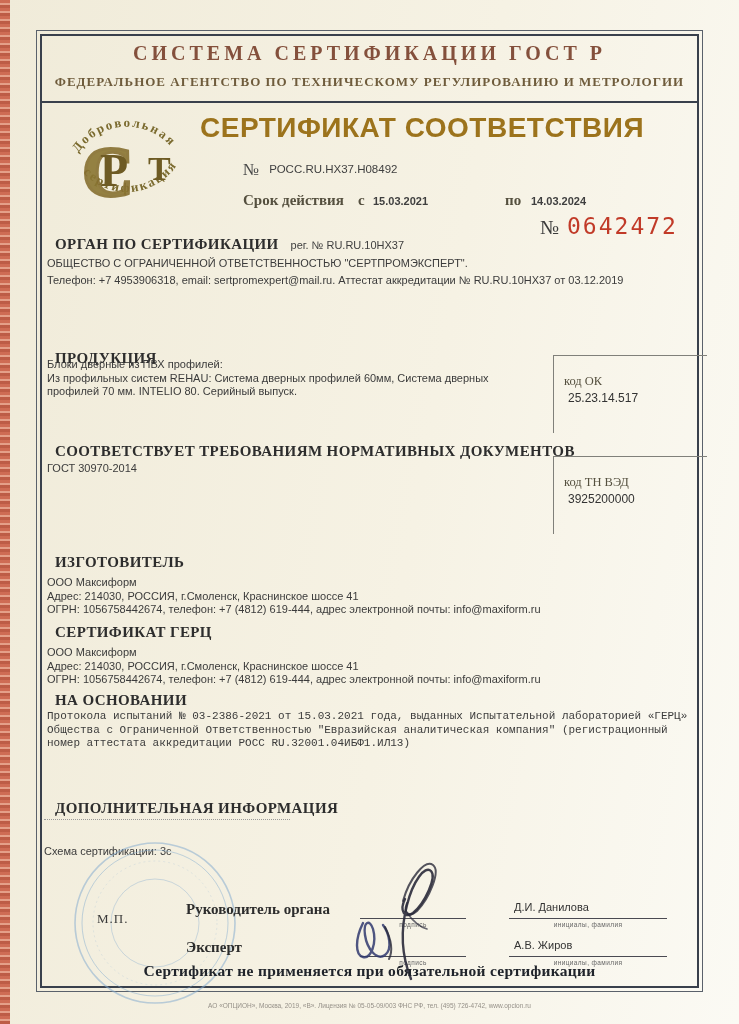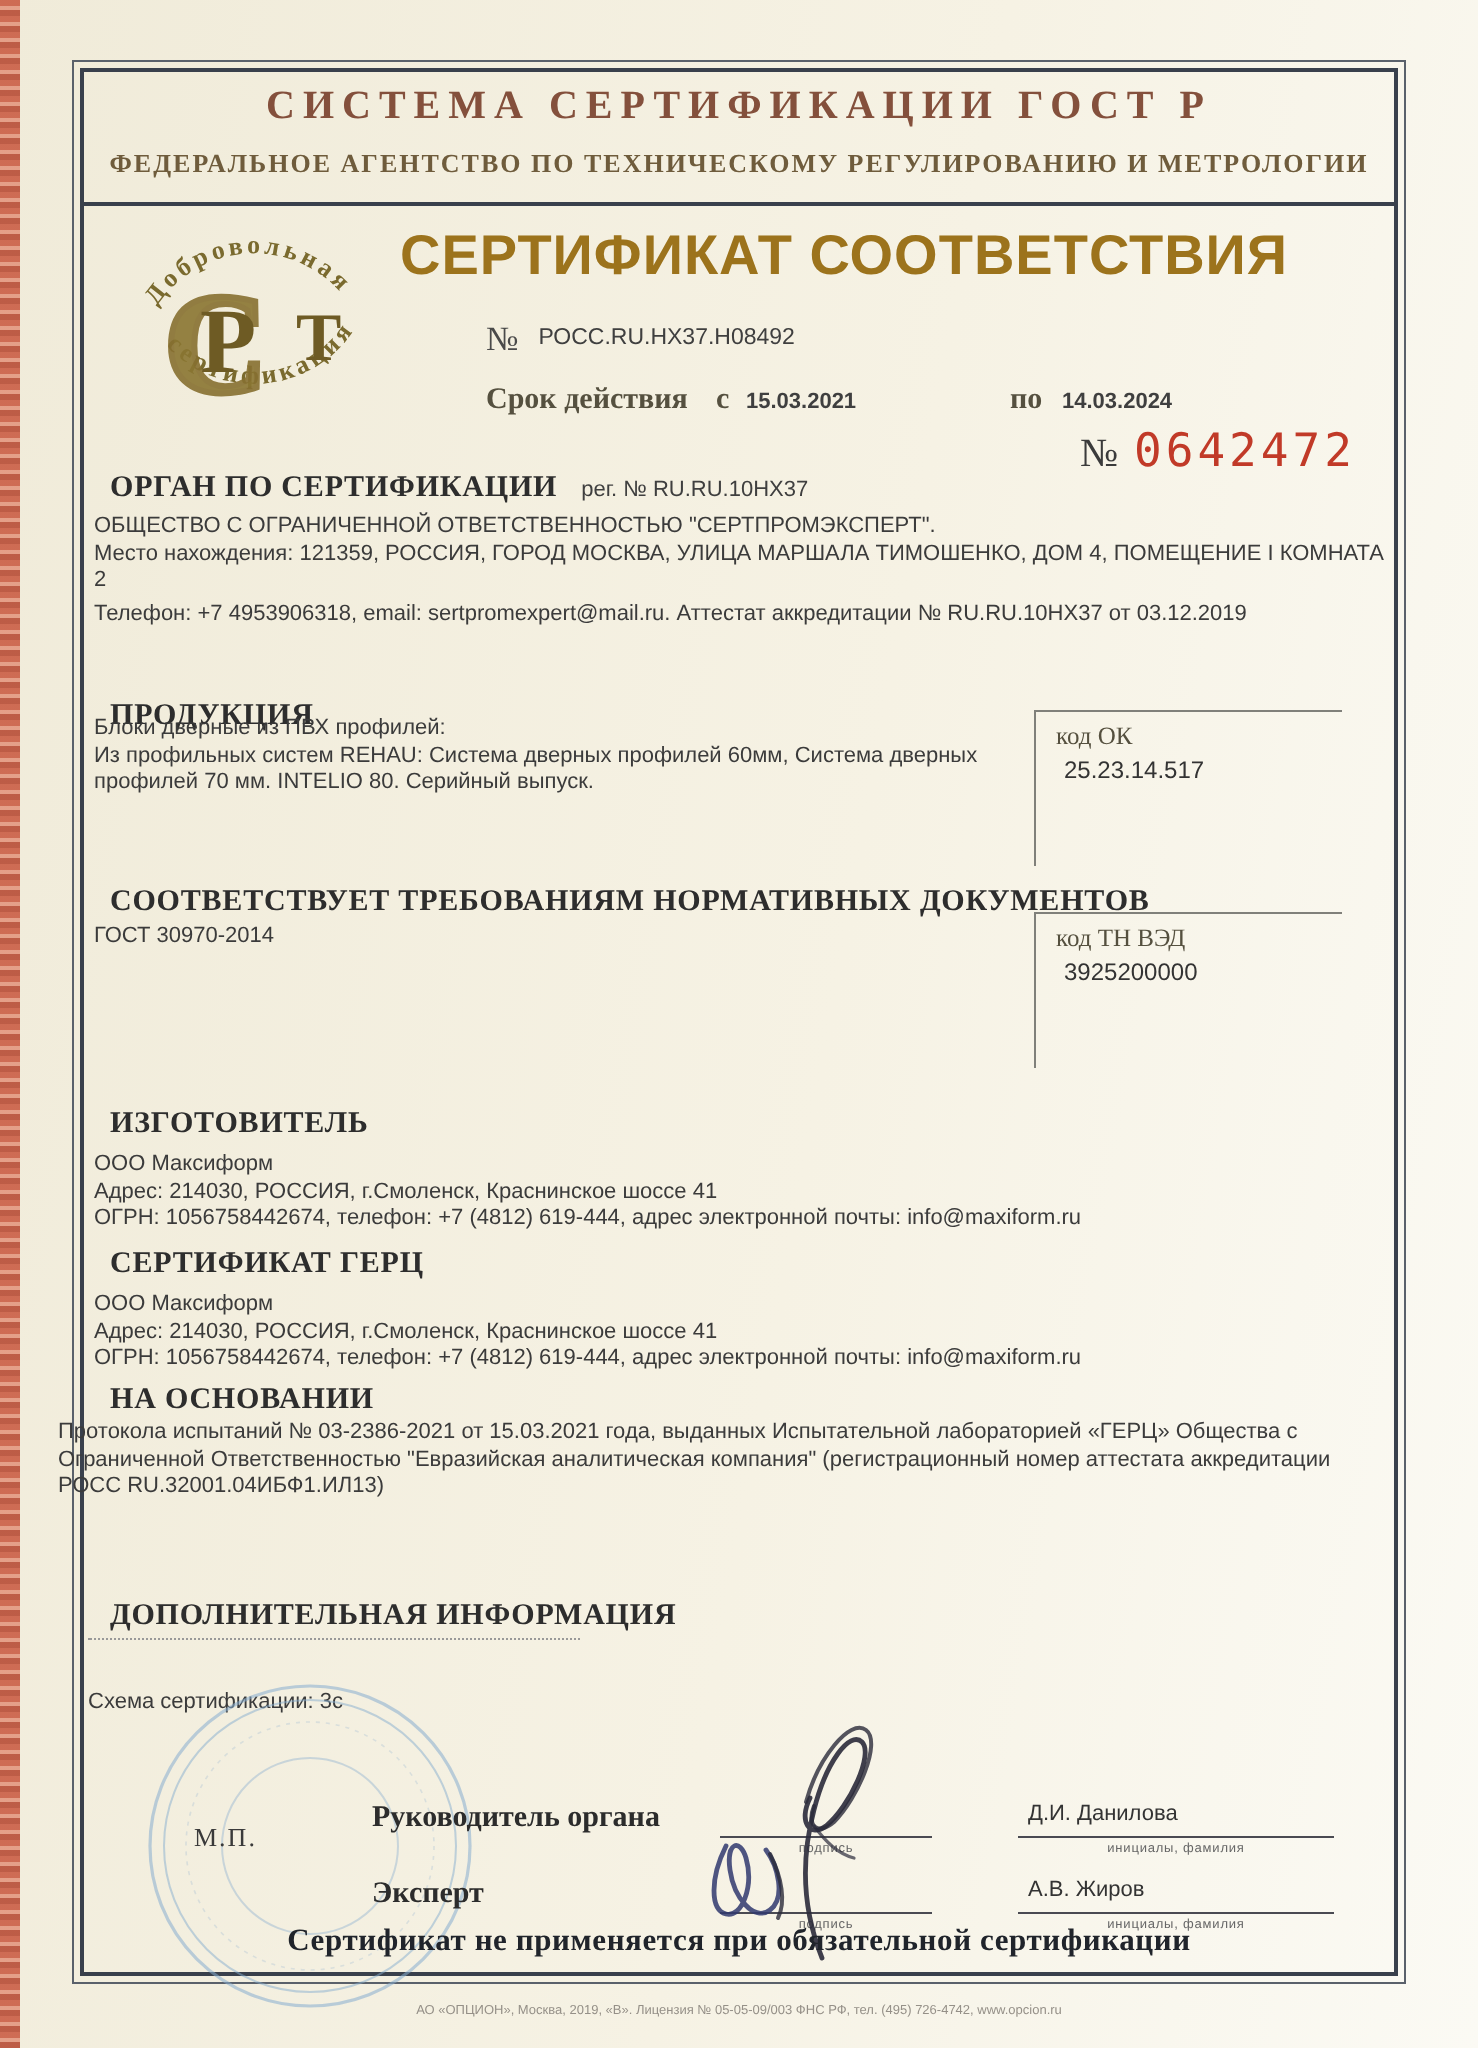--- a/index.html
+++ b/index.html
@@ -31,22 +31,22 @@
   .validity .w{position:absolute;top:0;}
   .validity .d{position:absolute;top:3px;font-family:"Liberation Sans",sans-serif;font-weight:700;font-size:11px;color:#3f3f3f;}
   .blank-no{position:absolute;left:540px;top:216px;font-family:"Liberation Serif",serif;font-size:20px;color:#3b3b3b;}
   .blank-digits{position:absolute;left:567px;top:213px;font-family:"DejaVu Sans Mono",monospace;
     font-size:23px;color:#c13a28;letter-spacing:2px;}
   .sec-h{position:absolute;font-family:"Liberation Serif",serif;font-weight:700;font-size:15px;
     letter-spacing:.4px;color:#2d2d2d;white-space:nowrap;}
   .sec-reg{font-family:"Liberation Sans",sans-serif;font-weight:400;font-size:11px;letter-spacing:0;color:#3f3f3f;margin-left:12px;}
   .body-block{position:absolute;font-size:11px;line-height:13.5px;color:#3b3b3b;}
   .body-block .gap{margin-top:3px;}
-  .code-box{position:absolute;left:517px;width:154px;height:78px;border-top:1px solid #80807a;border-left:1px solid #80807a;
-    padding:5px 0 0 10px;box-sizing:border-box;}
+  .code-box{position:absolute;left:553px;width:154px;height:78px;border-top:1px solid #80807a;border-left:1px solid #80807a;
+    padding:18px 0 0 10px;box-sizing:border-box;}
   .code-label{font-family:"Liberation Serif",serif;font-size:12.5px;color:#55503f;}
   .code-val{font-size:12px;color:#333;margin:2px 0 0 4px;}
   .dotted-line{position:absolute;left:44px;top:819px;width:246px;border-top:1px dotted #999;}
   .stamp{position:absolute;left:62px;top:840px;}
   .mp{position:absolute;left:97px;top:911px;font-family:"Liberation Serif",serif;font-size:13px;letter-spacing:1px;color:#3a3a3a;}
   .sign-label{position:absolute;font-family:"Liberation Serif",serif;font-weight:700;font-size:15px;color:#2c2c2c;}
   .sig-line{position:absolute;border-bottom:1.5px solid #4a4a52;}
   .line-caption{position:absolute;font-size:6.5px;color:#666;text-align:center;letter-spacing:.4px;}
   .person{position:absolute;font-size:11px;color:#333;}
   .autograph{position:absolute;left:333px;top:851px;}
@@ -99,21 +99,20 @@
 </div>
 
 <div class="blank-no">№</div>
 <div class="blank-digits">0642472</div>
 
 <div class="sec-h" style="left:55px;top:236px;">
   <span>ОРГАН ПО СЕРТИФИКАЦИИ</span><span class="sec-reg">рег. № RU.RU.10НХ37</span>
 </div>
 <div class="body-block" style="left:47px;top:257px;width:650px;">
   <div>ОБЩЕСТВО С ОГРАНИЧЕННОЙ ОТВЕТСТВЕННОСТЬЮ "СЕРТПРОМЭКСПЕРТ".</div>
-  <div>Место нахождения: 121359, РОССИЯ, ГОРОД МОСКВА, УЛИЦА МАРШАЛА ТИМОШЕНКО, ДОМ 4, ПОМЕЩЕНИЕ I КОМНАТА 2</div>
   <div class="gap">Телефон: +7 4953906318, email: sertpromexpert@mail.ru. Аттестат аккредитации № RU.RU.10НХ37 от 03.12.2019</div>
 </div>
 
 <div class="sec-h" style="left:55px;top:350px;">ПРОДУКЦИЯ</div>
 <div class="body-block" style="left:47px;top:358px;width:488px;">
   <div>Блоки дверные из ПВХ профилей:</div>
   <div>Из профильных систем REHAU: Система дверных профилей 60мм, Система дверных профилей 70 мм. INTELIO 80. Серийный выпуск.</div>
 </div>
 <div class="code-box" style="top:355px;">
   <div class="code-label">код ОК</div>
@@ -135,21 +134,21 @@
 </div>
 
 <div class="sec-h" style="left:55px;top:624px;">СЕРТИФИКАТ ГЕРЦ</div>
 <div class="body-block" style="left:47px;top:646px;width:650px;">
   <div>ООО Максиформ</div>
   <div>Адрес: 214030, РОССИЯ, г.Смоленск, Краснинское шоссе 41</div>
   <div>ОГРН: 1056758442674, телефон: +7 (4812) 619-444, адрес электронной почты: info@maxiform.ru</div>
 </div>
 
 <div class="sec-h" style="left:55px;top:692px;">НА ОСНОВАНИИ</div>
-<div class="body-block" style="left:29px;top:710px;width:652px;">Протокола испытаний № 03-2386-2021 от 15.03.2021 года, выданных Испытательной лабораторией «ГЕРЦ» Общества с Ограниченной Ответственностью "Евразийская аналитическая компания" (регистрационный номер аттестата аккредитации РОСС RU.32001.04ИБФ1.ИЛ13)</div>
+<div class="body-block" style="left:47px;top:710px;width:652px;font-family:Liberation Mono, monospace;">Протокола испытаний № 03-2386-2021 от 15.03.2021 года, выданных Испытательной лабораторией «ГЕРЦ» Общества с Ограниченной Ответственностью "Евразийская аналитическая компания" (регистрационный номер аттестата аккредитации РОСС RU.32001.04ИБФ1.ИЛ13)</div>
 
 <div class="dotted-line"></div>
 <div class="sec-h" style="left:55px;top:800px;">ДОПОЛНИТЕЛЬНАЯ ИНФОРМАЦИЯ</div>
 <div class="body-block" style="left:44px;top:845px;width:400px;">Схема сертификации: 3с</div>
 
 <svg class="stamp" width="186" height="170" viewBox="0 0 186 170">
   <g fill="none" stroke="#86add0">
     <circle cx="93" cy="83" r="80" stroke-width="1.6" opacity=".55"></circle>
     <circle cx="93" cy="83" r="73" stroke-width="1" opacity=".5"></circle>
     <circle cx="93" cy="83" r="44" stroke-width="1" opacity=".4"></circle>

